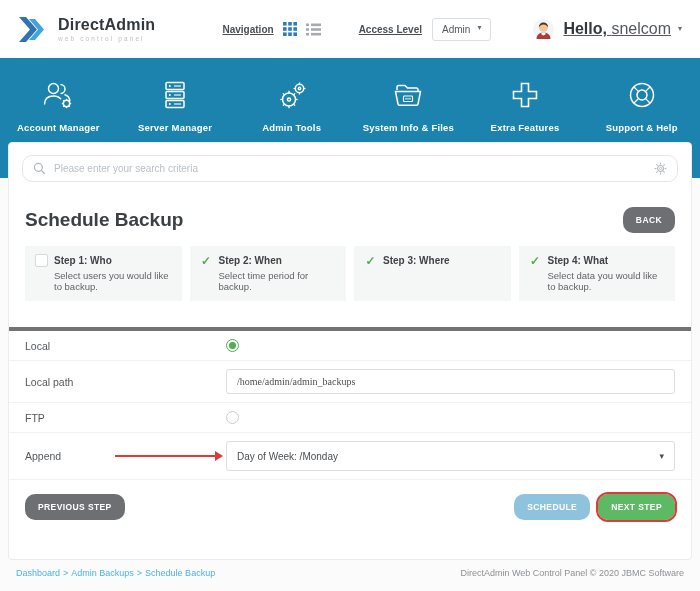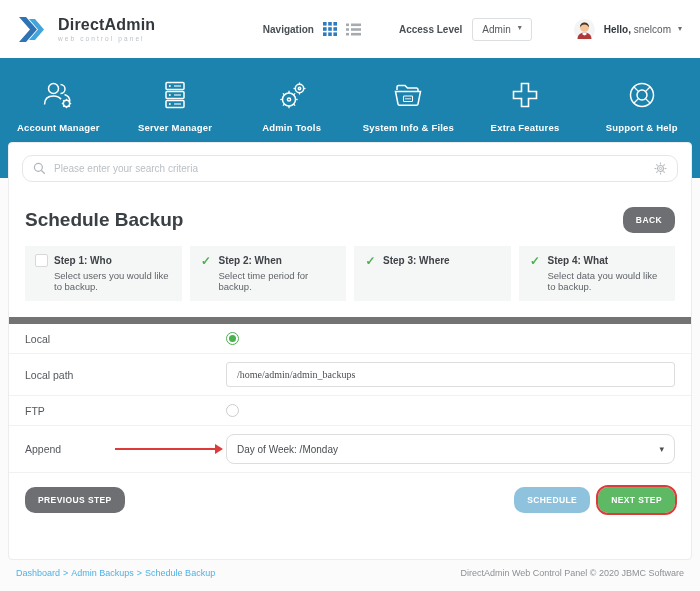--- a/index.html
+++ b/index.html
@@ -12,31 +12,31 @@
   .top-bar {
     height:58px; background:#fff; display:flex; align-items:center;
     padding:0 18px;
   }
   .logo { display:flex; align-items:center; cursor:pointer; }
   .logo-text { margin-left:8px; }
   .logo-title { font-size:16px; font-weight:800; color:#33383d; letter-spacing:.2px; }
   .logo-sub { font-size:6.5px; color:#bcc3c9; letter-spacing:2.1px; margin-top:1px; }
   .hdr-group { display:flex; align-items:center; }
   .nav-group { margin-left:auto; }
-  .hdr-label { font-size:10px; font-weight:700; color:#4a4f54; }
+  .hdr-label { font-size:10px; font-weight:700; color:#4a4f54;text-decoration:underline; }
   .view-icon { margin-left:9px; cursor:pointer; display:flex; }
   .access-group { margin-left:38px; }
   .access-select {
     margin-left:10px; border:1px solid #dcdfe2; border-radius:3px;
     padding:5px 9px; font-size:10px; color:#54585c; display:flex;
     align-items:flex-start; gap:7px; cursor:pointer; background:#fff;
   }
   .caret { font-size:8px; color:#6b7075; line-height:1; }
   .user-group { margin-left:42px; cursor:pointer; }
-  .greeting { margin-left:9px; font-size:10px; color:#54585c; }
+  .greeting { margin-left:9px; font-size:16px; color:#54585c;text-decoration:underline; }
   .greeting b { color:#33383d; }
   .user-caret { margin-left:7px; }
   
   .blue-band { background:var(--header-blue,#1b83ad); height:120px; }
   .icon-nav { display:flex; padding-top:19px; }
   .nav-item {
     flex:1; display:flex; flex-direction:column; align-items:center;
     gap:9px; color:#fff; cursor:pointer;
   }
   .nav-item-label { font-size:9.5px; font-weight:700; letter-spacing:.2px; }
@@ -73,39 +73,39 @@
   .step-head { display:flex; align-items:center; gap:6px; }
   .step-icon { width:13px; height:13px; display:flex; align-items:center; justify-content:center; }
   .step-icon.unchecked { background:#fff; border:1px solid #d8d8d8; border-radius:2px; }
   .step-icon.checked::after {
     content:"\2713"; color:var(--check-green,#4caf50);
     font-weight:700; font-size:12px;
   }
   .step-title { font-size:10px; font-weight:700; color:#3f4347; }
   .step-desc { font-size:9.5px; color:#5f6468; margin:3px 0 0 19px; }
   
-  .form-section { margin-top:16px; border-top:7px solid #737373; }
+  .form-section { margin-top:26px; border-top:4px solid #737373; }
   .form-row {
     display:flex; align-items:center; padding:8px 16px;
     border-bottom:1px solid #f1f1f1; position:relative; min-height:30px;
   }
   .form-label { width:201px; font-size:10.5px; color:#54585c; flex:none; }
   .radio { width:13px; height:13px; border-radius:50%; display:inline-flex;
     align-items:center; justify-content:center; cursor:pointer; }
   .radio.on { border:1px solid var(--check-green,#4caf50); }
   .radio.on::after { content:""; width:7px; height:7px; border-radius:50%;
     background:var(--check-green,#4caf50); }
   .radio.off { border:1px solid #ccc; background:#fff; }
   .text-input {
     flex:1; height:25px; border:1px solid #ddd; border-radius:3px;
     padding:0 10px; font-size:10px; color:#4a4e52; outline:none;
     font-family:Liberation Serif, serif;
   }
   .select-box {
-    flex:1; height:27px; border:1px solid #ddd; border-radius:8px;
+    flex:1; height:27px; border:1px solid #ddd; border-radius:3px;
     display:flex; align-items:center; padding:14px 10px; font-size:10px;
     color:#4a4e52; cursor:pointer; background:#fff;
   }
   .select-caret { margin-left:auto; font-size:9px; color:#4a4e52; }
   .red-arrow {
     position:absolute; left:106px; top:50%; margin-top:-1px;
     width:106px; height:2px; background:var(--arrow-red,#dd3a3a);
   }
   .red-arrow::after {
     content:""; position:absolute; right:-2px; top:-4px; width:0; height:0;

